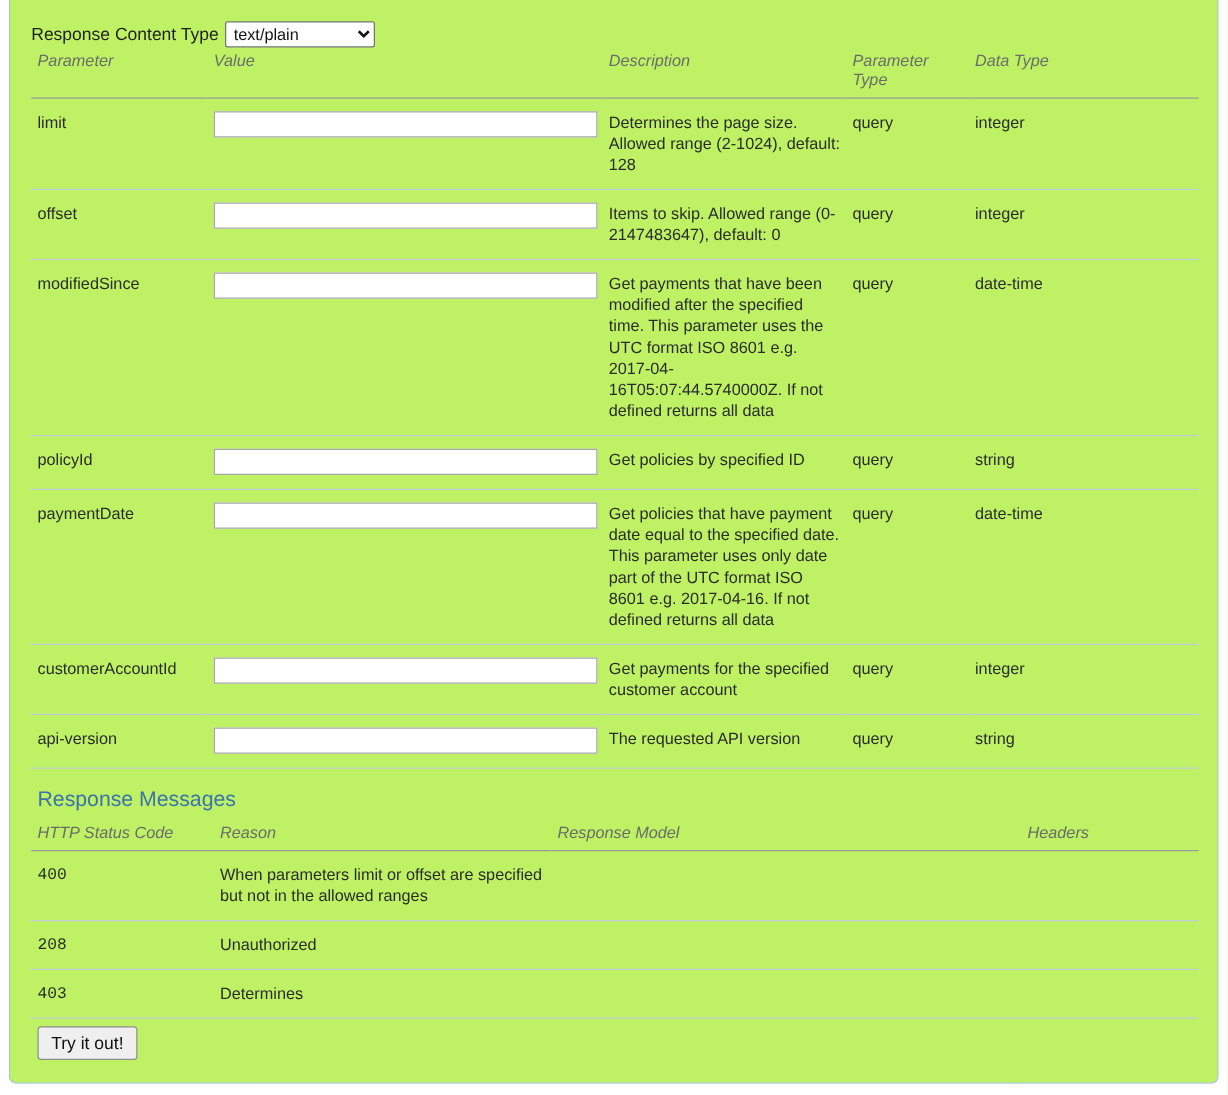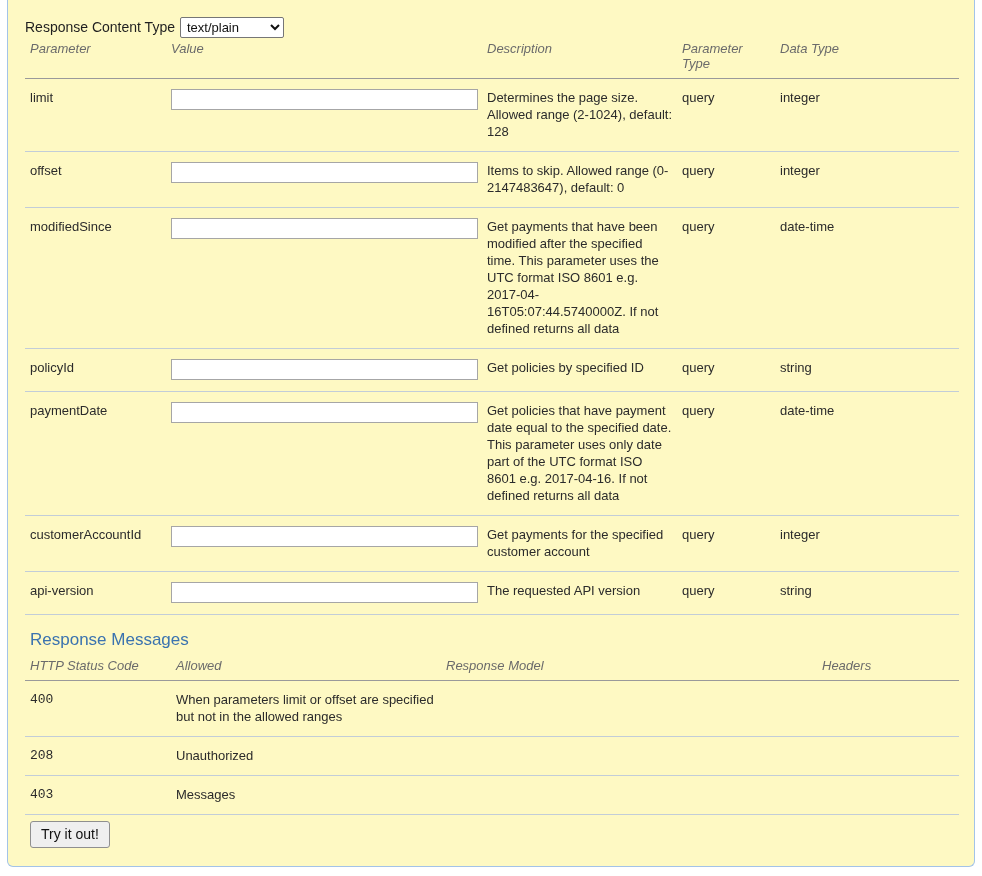--- a/index.html
+++ b/index.html
@@ -15,21 +15,21 @@
   }
 
   
   .op-panel {
     position: absolute;
     left: 7px;
     top: 0px;
     width: 968px;
     height: 867px;
     box-sizing: border-box;
-    background: #fef9c3;
+    background: #bef264;
     border-left: 1px solid #a3c3e8;
     border-right: 1px solid #a3c3e8;
     border-bottom: 1px solid #a3c3e8;
     border-radius: 0 0 6px 6px;
     padding: 0;
   }
 
   .inner {
     position: relative;
     padding: 0 17px;
@@ -49,21 +49,21 @@
     margin-right: 5px;
   }
   .ctype-select {
     font-family: "Liberation Sans", sans-serif;
     font-size: 13px;
     color: #111111;
     background: #ffffff;
     border: 1px solid #767676;
     border-radius: 2px;
     height: 21px;
-    width: 104px;
+    width: 120px;
     padding: 0 2px;
     box-sizing: border-box;
   }
 
   
   .section-title {
     color: #3b73af;
     font-size: 17px;
     font-weight: normal;
     margin: 0;
@@ -268,41 +268,41 @@
     <table class="fullwidth">
       <colgroup>
         <col class="r-code">
           <col class="r-reason">
           <col class="r-model">
           <col class="r-head">
       </colgroup>
       <thead>
         <tr>
           <th>HTTP Status Code</th>
-          <th>Allowed</th>
+          <th>Reason</th>
           <th>Response Model</th>
           <th class="r-headers-th">Headers</th>
         </tr>
       </thead>
       <tbody>
         <tr>
           <td class="rcode">400</td>
           <td class="rreason">When parameters limit or offset are specified but not in the allowed ranges</td>
           <td></td>
           <td></td>
         </tr>
         <tr>
           <td class="rcode">208</td>
           <td class="rreason">Unauthorized</td>
           <td></td>
           <td></td>
         </tr>
         <tr>
           <td class="rcode">403</td>
-          <td class="rreason">Messages</td>
+          <td class="rreason">Determines</td>
           <td></td>
           <td></td>
         </tr>
       </tbody>
     </table>
 
     <div class="submit-row">
       <button class="tryit-btn">Try it out!</button>
     </div>
 

